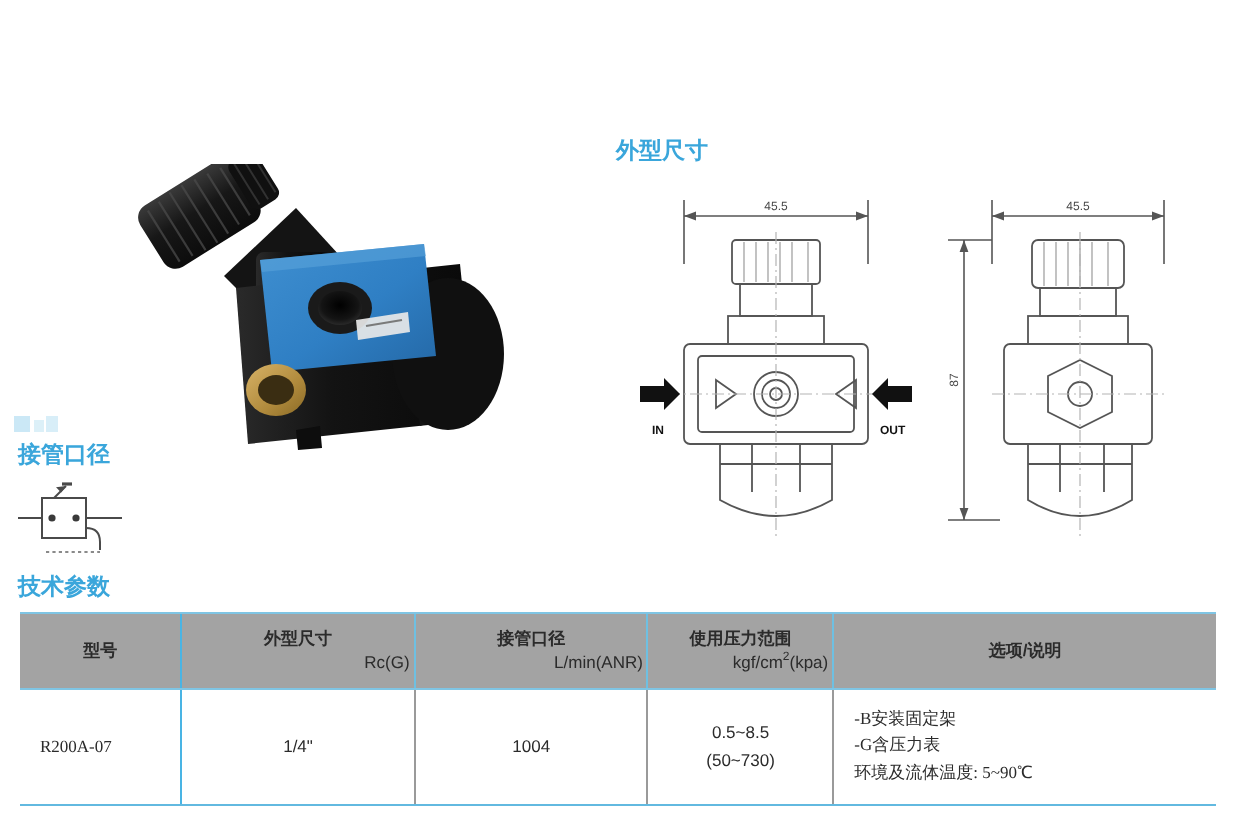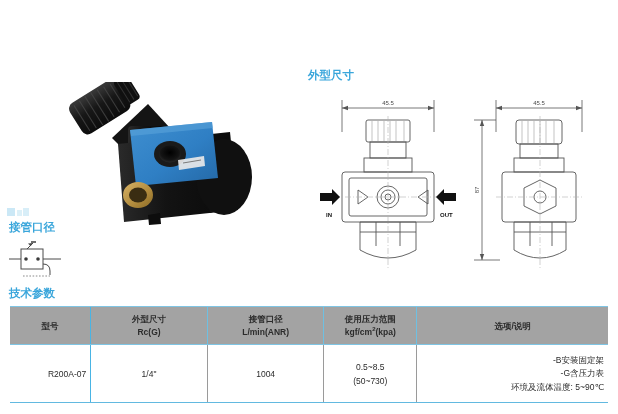--- a/index.html
+++ b/index.html
@@ -102,25 +102,25 @@
   #spec-table th + th { border-left: 1px solid #6ec0e2; }
   #spec-table td {
     font-size: 8.5px;
     color: #2b2b2b;
     padding: 6px 4px;
     vertical-align: middle;
     border-bottom: 1.4px solid #62b9e0;
     height: 58px;
   }
   #spec-table td.c { text-align: center; }
-  #spec-table td.l { text-align: right; padding-left: 10px; }
+  #spec-table td.l { text-align: left; padding-left: 10px; font-family: Liberation Serif, serif; }
   #spec-table td.sep-blue { border-left: 1.2px solid #49b4e4; }
   #spec-table td.sep-gray { border-left: 1px solid #9a9a9a; }
   #spec-table th.sep-blue-h { border-left: 1.2px solid #49b4e4; }
-  .sub { font-weight: bold; }
+  .sub { font-weight: normal; text-align: right; }
   .opt-line { line-height: 1.6; white-space: nowrap; }
   .two-line { line-height: 1.65; }
   sup { font-size: 6px; vertical-align: super; }
 </style>
 </head>
 <body>
 
 <div id="page">
 
 

